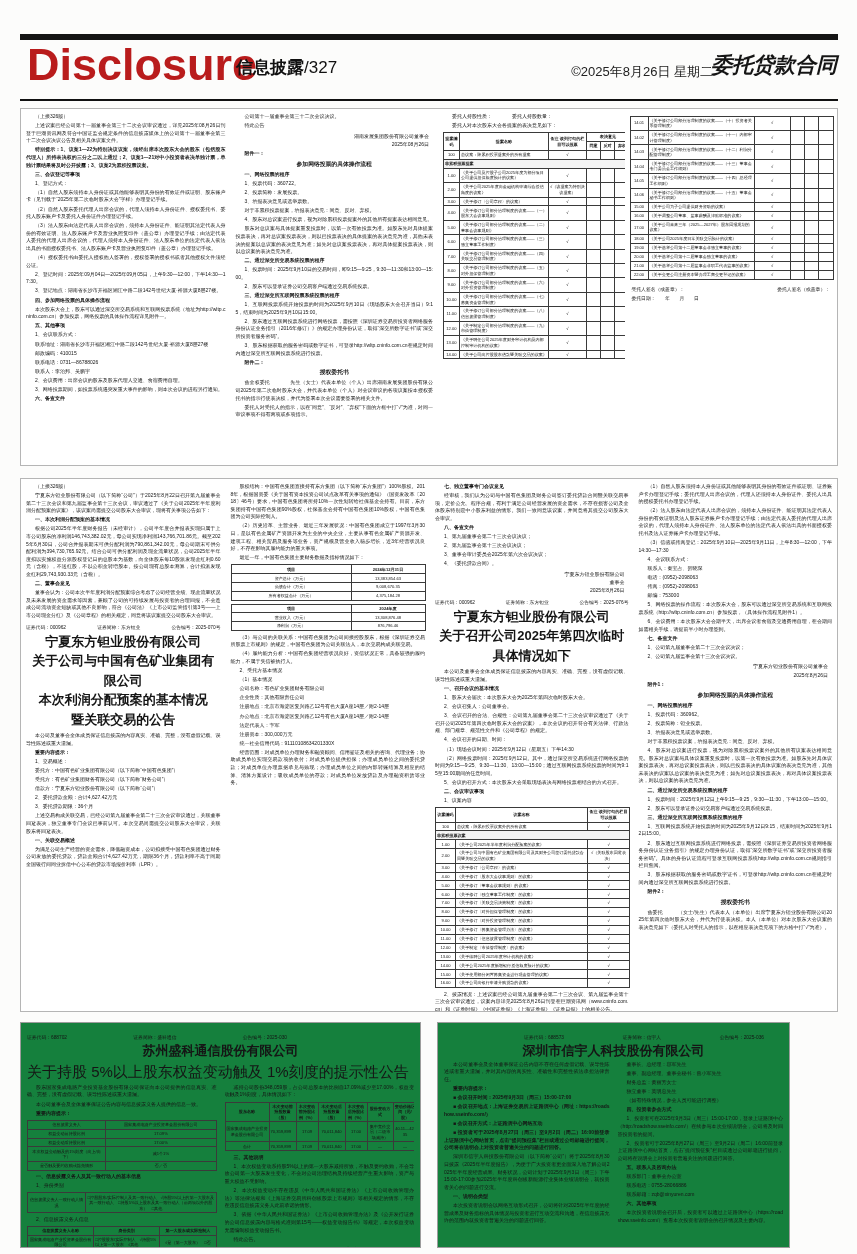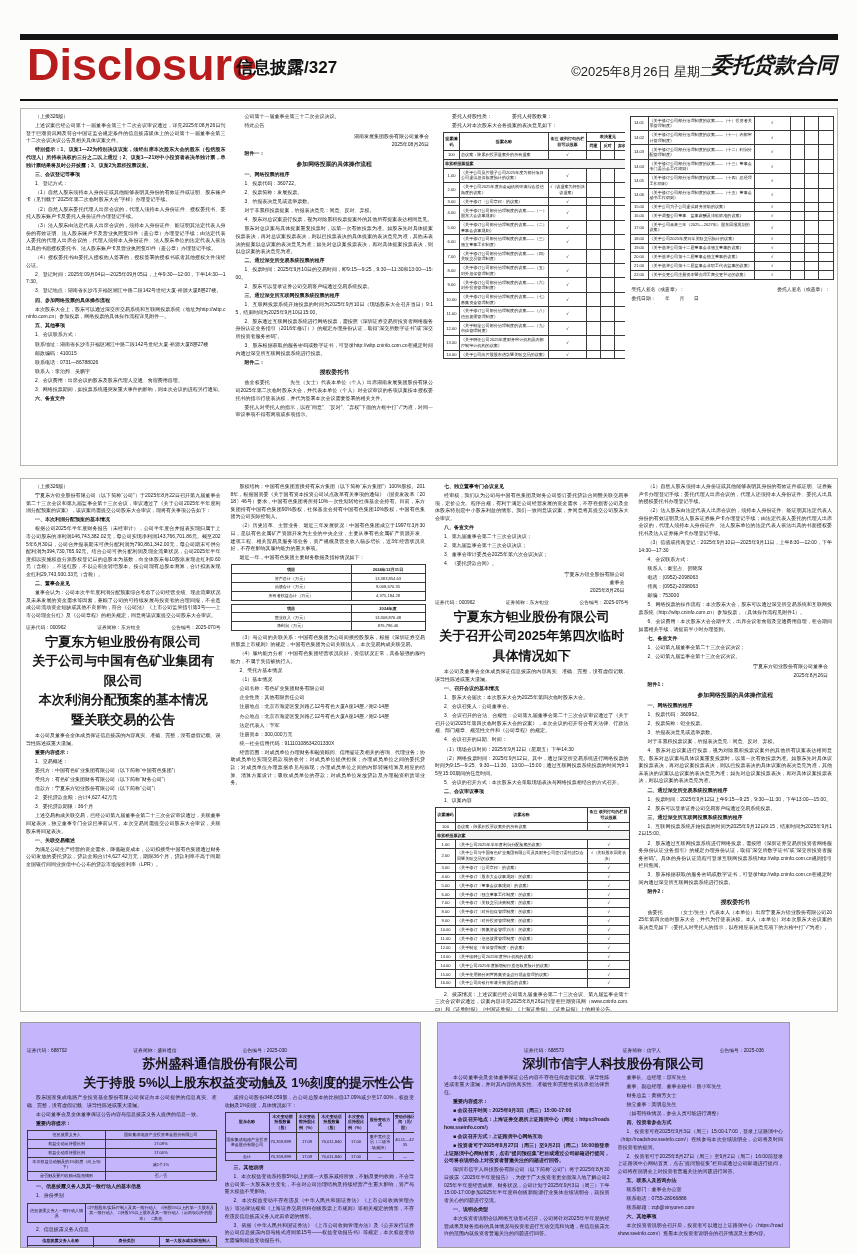--- a/index.html
+++ b/index.html
@@ -2,45 +2,45 @@
 <html><head>
 <meta charset="utf-8">
 <style>
   *{box-sizing:border-box}
   html,body{margin:0;padding:0;background:#e8e8e8}
   .page{position:relative;width:857px;height:1254px;margin:0 auto;background:#fcfcfb;overflow:hidden;
         font-family:"Liberation Sans","DejaVu Sans",sans-serif;color:#151515}
   .topbar{position:absolute;left:20px;top:34px;width:818px;height:6px;background:#141414}
   .brand{position:absolute;left:27px;top:42px;font-size:45px;font-weight:bold;color:#b91c1c;letter-spacing:0px;line-height:1}
   .sect{position:absolute;left:236px;top:56px;font-size:17px;font-weight:bold;color:#111}
-  .sect .num{font-weight:bold}
+  .sect .num{font-weight:normal}
   .dateline{position:absolute;right:144px;top:63px;font-size:13px;color:#222}
   .masthead{position:absolute;right:20px;top:51px;font-size:21px;font-weight:bold;font-family:"Liberation Serif","DejaVu Serif",serif;font-style:italic}
   .hrule{position:absolute;left:20px;top:99px;width:818px;height:1.5px;background:#111}
 
   .band{position:absolute;border:1px solid #b5b5b5;background:#fff;display:flex;overflow:hidden}
   .col{overflow:hidden;padding:4px 5px 3px}
   .p{margin:0 0 1.5px;text-indent:1.8em;text-align:justify;font-size:5px;line-height:1.52;word-break:break-all}
   .p.b{font-weight:bold}
   .codeline{display:flex;justify-content:space-between;font-size:4.8px;margin:4px 0 2px;white-space:nowrap}
   .t-big{font-size:13px;font-weight:bold;text-align:center;line-height:1.5;margin:2px 0 3px;font-family:"Liberation Sans",sans-serif}
   .chead{text-align:center;font-weight:bold;font-size:5.8px;margin:2px 0}
   .sign{text-align:right;font-size:5px;line-height:1.65;margin:2px 4px 2px 0}
   .tb{border-collapse:collapse;table-layout:fixed;width:100%;margin:2.5px 0}
   .tb th,.tb td{border:0.8px solid #3a3a3a;font-size:4.1px;line-height:1.35;padding:1.2px 1px;text-align:center;word-break:break-all;font-weight:normal;vertical-align:middle}
   .tb th{font-weight:bold}
   .tb td.name{text-align:left}
   .tb tr.sec td{text-align:left;font-weight:bold;background:#f4f4f4}
   .proxyfoot{display:flex;justify-content:space-between;font-size:4.8px;margin:6px 2px 2px}
   .proxydate{font-size:4.8px;margin:3px 2px}
-  .box{position:absolute;border:1px solid #9c9c9c;background:#c4b5fd;overflow:hidden;padding:20px 6px}
+  .box{position:absolute;border:1px solid #9c9c9c;background:#15803d;overflow:hidden;padding:7px 6px}
   .cols2{display:flex;gap:8px}
   .cols2 .c{flex:1;overflow:hidden}
   .bt1{font-size:13px;font-weight:bold;text-align:center;line-height:1.45;margin:1px 0 0}
-  .bt2{font-size:13px;font-weight:bold;text-align:right;line-height:1.4;margin:0 0 2px}
+  .bt2{font-size:15px;font-weight:normal;text-align:left;line-height:1.4;margin:0 0 2px}
 </style>
 </head>
 <body>
 
 <div class="page">
 
   <div class="topbar"></div>
   <div class="brand">Disclosure</div>
   <div class="sect"><span>信息披露</span><span class="num">/327</span></div>
   <div class="dateline">©2025年8月26日 星期二</div>

